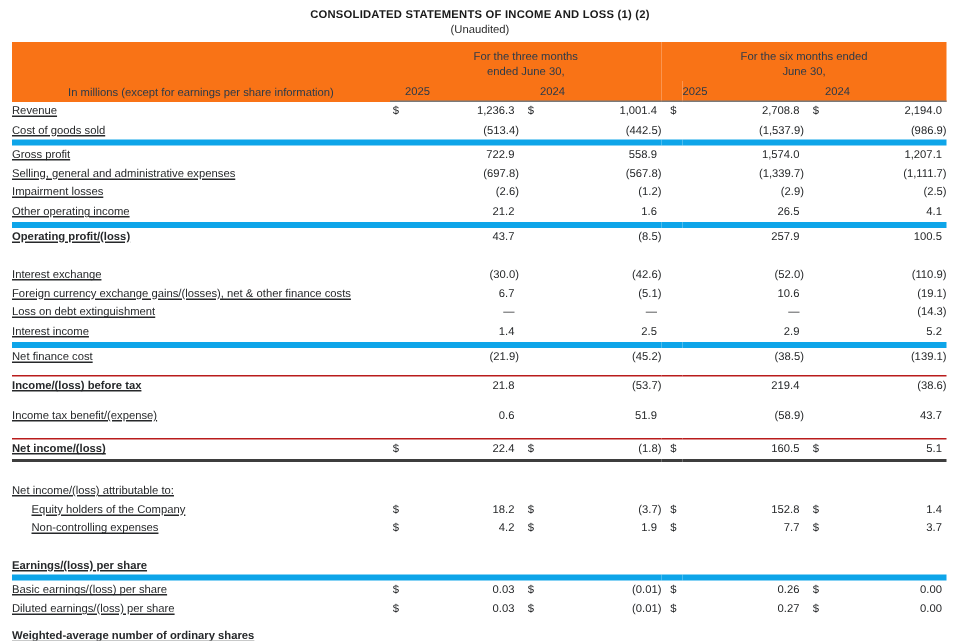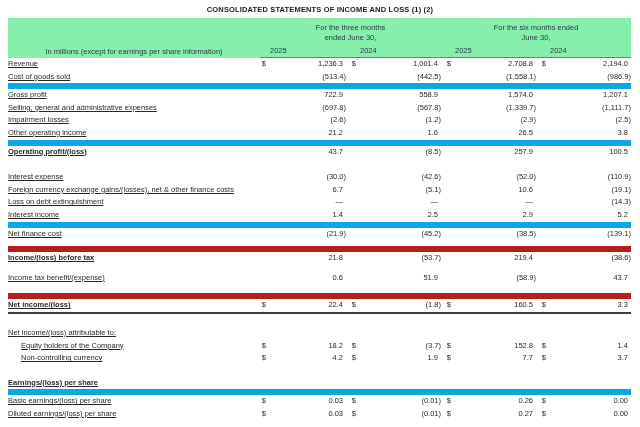--- a/index.html
+++ b/index.html
@@ -9,45 +9,46 @@
   }
   .page{width:640px;height:427px;overflow:hidden;}
   .titleblock{text-align:center;padding-top:5px;}
   .title{font-size:7.5px;font-weight:bold;color:#1a1a1a;line-height:10px;letter-spacing:.15px;}
   .sub{font-size:7.5px;color:#2b2b2b;line-height:10px;}
   table{
     border-collapse:collapse;table-layout:fixed;width:623px;
     margin-left:8px;margin-top:3px;font-size:7.5px;
   }
   td{padding:0;white-space:nowrap;overflow:visible;}
-  thead td{background:#86efac;color:#2b3a4a;}
+  thead td{background:#f97316;color:#2b3a4a;}
   thead tr.grp td{height:25px;vertical-align:bottom;text-align:center;line-height:10px;padding-bottom:1px;}
   thead tr.yrs td{height:13px;vertical-align:middle;}
   thead tr.yrs td.yr{}
   thead td.inm{vertical-align:bottom;padding-bottom:2px;}
   thead tr.yrs td{border-bottom:1px solid #7a7a7a;}
   tbody td{height:12.6px;line-height:12.6px;vertical-align:middle;}
   td.lab{text-align:left;text-decoration:underline;}
   td.lab.ind{padding-left:13px;}
   tr.bold td.lab{font-weight:bold;}
   td.dol{text-align:right;padding-right:4px;}
   td.val{text-align:right;padding-right:3px;}
   td.val.neg{padding-right:0;}
-  tr.bt td{border-top:6px solid #b91c1c;}
-  tr.bb td{border-bottom:6px solid #0ea5e9;}
+  tr.bt td{border-top:1px solid #b91c1c;}
+  tr.bb td{border-bottom:4px solid #0ea5e9;}
   tr.bb2 td{border-bottom:2px solid #3e3e3e;}
   td.sp{height:auto;}
 </style>
 </head>
 <body>
 
 <div class="page">
 
   <div class="titleblock">
     <div class="title">CONSOLIDATED STATEMENTS OF INCOME AND LOSS (1) (2)</div>
+    <div class="sub">(Unaudited)</div>
   </div>
 
   <table>
     <colgroup>
       <col style="width:252px">
         <col style="width:10px">
         <col style="width:76px">
       <col style="width:14px">
         <col style="width:81px">
         <col style="width:14px">
@@ -90,21 +91,21 @@
           <td class="dol">$</td>
           <td class="val">2,194.0</td>
         </tr>
         <tr class="bb">
           <td class="lab">Cost of goods sold</td>
           <td class="dol"></td>
           <td class="val neg">(513.4)</td>
           <td class="dol"></td>
           <td class="val neg">(442.5)</td>
           <td class="dol"></td>
-          <td class="val neg">(1,558.1)</td>
+          <td class="val neg">(1,537.9)</td>
           <td class="dol"></td>
           <td class="val neg">(986.9)</td>
         </tr>
         <tr>
           <td class="lab">Gross profit</td>
           <td class="dol"></td>
           <td class="val">722.9</td>
           <td class="dol"></td>
           <td class="val">558.9</td>
           <td class="dol"></td>
@@ -136,38 +137,38 @@
         </tr>
         <tr class="bb">
           <td class="lab">Other operating income</td>
           <td class="dol"></td>
           <td class="val">21.2</td>
           <td class="dol"></td>
           <td class="val">1.6</td>
           <td class="dol"></td>
           <td class="val">26.5</td>
           <td class="dol"></td>
-          <td class="val">3.8</td>
+          <td class="val">4.1</td>
         </tr>
         <tr class="bold">
           <td class="lab">Operating profit/(loss)</td>
           <td class="dol"></td>
           <td class="val">43.7</td>
           <td class="dol"></td>
           <td class="val neg">(8.5)</td>
           <td class="dol"></td>
           <td class="val">257.9</td>
           <td class="dol"></td>
           <td class="val">100.5</td>
         </tr>
         <tr>
           <td colspan="9" class="sp" style="height: 13px;"></td>
         </tr>
         <tr>
-          <td class="lab">Interest expense</td>
+          <td class="lab">Interest exchange</td>
           <td class="dol"></td>
           <td class="val neg">(30.0)</td>
           <td class="dol"></td>
           <td class="val neg">(42.6)</td>
           <td class="dol"></td>
           <td class="val neg">(52.0)</td>
           <td class="dol"></td>
           <td class="val neg">(110.9)</td>
         </tr>
         <tr>
@@ -247,41 +248,41 @@
         </tr>
         <tr class="bold bt bb2">
           <td class="lab">Net income/(loss)</td>
           <td class="dol">$</td>
           <td class="val">22.4</td>
           <td class="dol">$</td>
           <td class="val neg">(1.8)</td>
           <td class="dol">$</td>
           <td class="val">160.5</td>
           <td class="dol">$</td>
-          <td class="val">3.3</td>
+          <td class="val">5.1</td>
         </tr>
         <tr>
           <td colspan="9" class="sp" style="height: 13px;"></td>
         </tr>
         <tr>
           <td class="lab" colspan="9">Net income/(loss) attributable to:</td>
         </tr>
         <tr>
           <td class="lab ind">Equity holders of the Company</td>
           <td class="dol">$</td>
           <td class="val">18.2</td>
           <td class="dol">$</td>
           <td class="val neg">(3.7)</td>
           <td class="dol">$</td>
           <td class="val">152.8</td>
           <td class="dol">$</td>
           <td class="val">1.4</td>
         </tr>
         <tr>
-          <td class="lab ind">Non-controlling currency</td>
+          <td class="lab ind">Non-controlling expenses</td>
           <td class="dol">$</td>
           <td class="val">4.2</td>
           <td class="dol">$</td>
           <td class="val">1.9</td>
           <td class="dol">$</td>
           <td class="val">7.7</td>
           <td class="dol">$</td>
           <td class="val">3.7</td>
         </tr>
         <tr>

